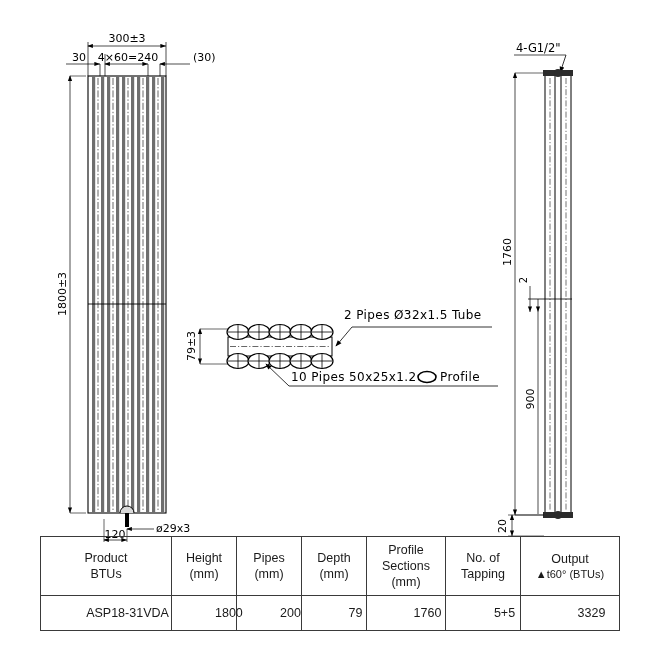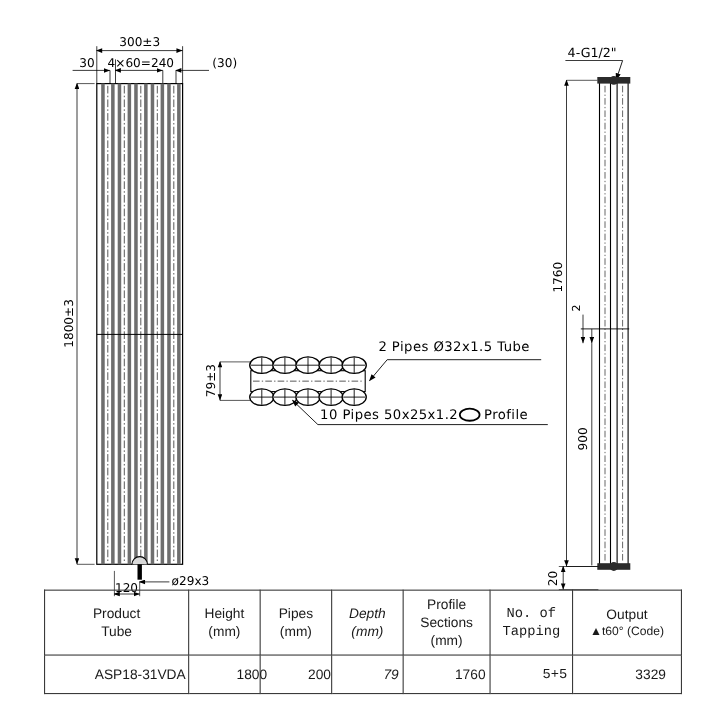--- a/index.html
+++ b/index.html
@@ -34,23 +34,23 @@
     font-weight:normal;
     color:#1a1a1a;
     padding:0;
     line-height:1.28;
   }
   thead td{height:58px;}
   tbody td{height:34px;padding-left:43px;}
   .c0{width:130px;}
   .c1{width:64px;text-align:center;}
   .c2{width:64px;}
-  .c3{width:64px;font-style:italic;}
+  .c3{width:64px;}
   .c4{width:78px;}
-  .c5{width:74px;font-family:Liberation Mono, monospace;}
+  .c5{width:74px;}
   .c6{width:98px;}
   .tri{font-size:11px;}
 </style>
 </head>
 <body>
 
 <div id="sheet">
 <svg width="650" height="650" viewBox="0 0 650 650" xmlns="http://www.w3.org/2000/svg">
   <defs>
     <marker id="arrS" markerWidth="9" markerHeight="9" refX="8" refY="3" orient="auto">
@@ -286,21 +286,21 @@
   </g>
 </svg>
 </div>
 
 <div class="tablewrap">
   <table>
     <thead>
       <tr>
         <td class="c0">
           <div>Product</div>
-          <div>Tube</div>
+          <div>BTUs</div>
         </td>
         <td class="c1">
           <div>Height</div>
           <div>(mm)</div>
         </td>
         <td class="c2">
           <div>Pipes</div>
           <div>(mm)</div>
         </td>
         <td class="c3">
@@ -311,21 +311,21 @@
           <div>Profile</div>
           <div>Sections</div>
           <div>(mm)</div>
         </td>
         <td class="c5">
           <div>No. of</div>
           <div>Tapping</div>
         </td>
         <td class="c6">
           <div>Output</div>
-          <div class="tri">▲t60° (Code)</div>
+          <div class="tri">▲t60° (BTUs)</div>
         </td>
       </tr>
     </thead>
     <tbody>
       <tr>
         <td class="c0">ASP18-31VDA</td>
         <td class="c1">1800</td>
         <td class="c2">200</td>
         <td class="c3">79</td>
         <td class="c4">1760</td>

